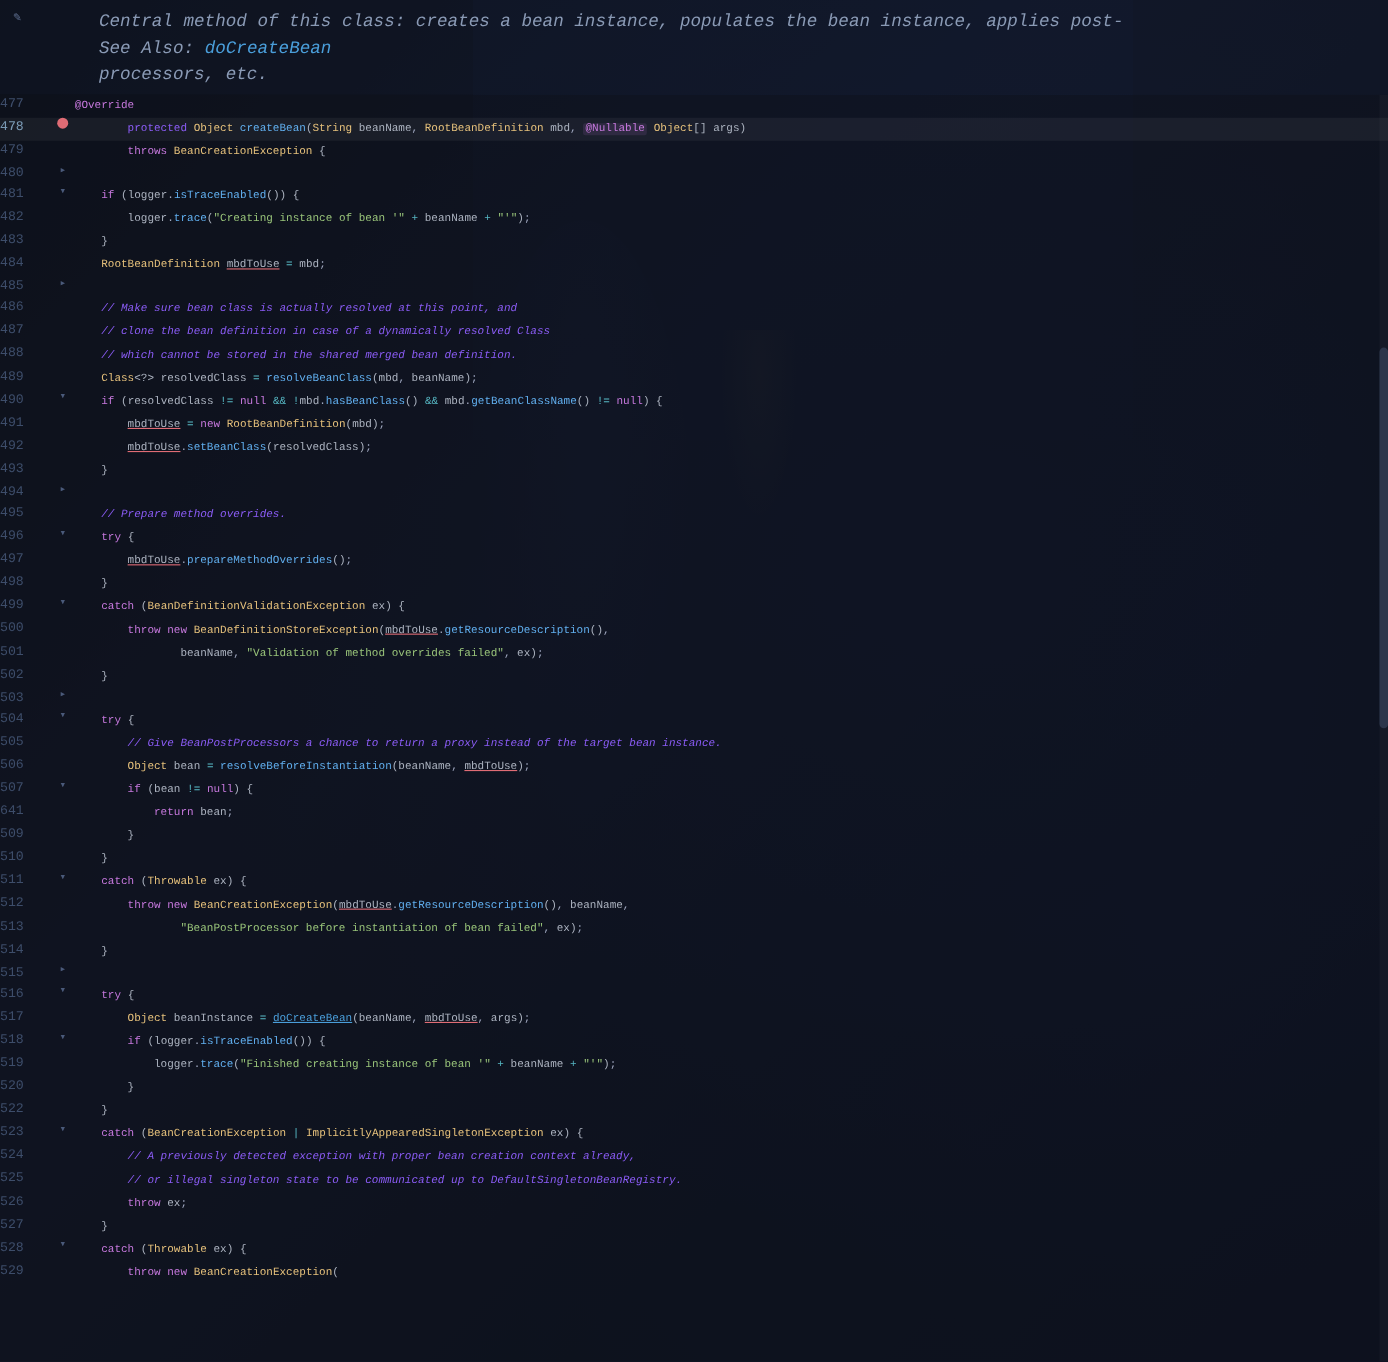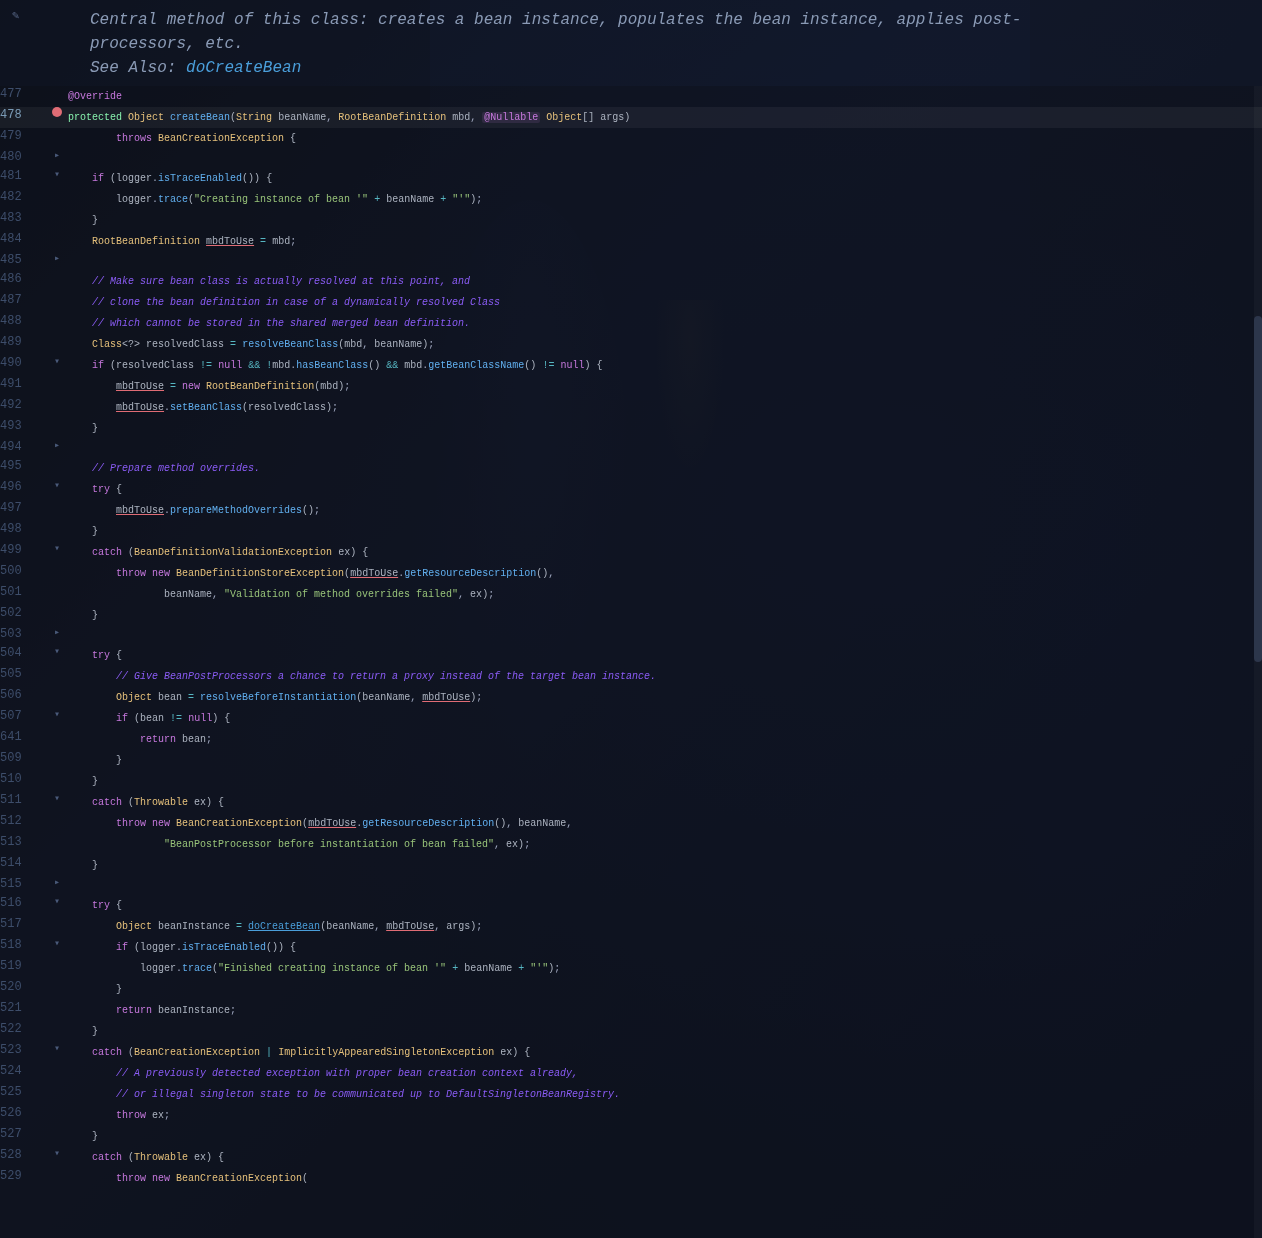--- a/index.html
+++ b/index.html
@@ -152,21 +152,21 @@
     
     .kw { color: #c678dd; text-align: center; } 
     .kw-ctrl { color: #c678dd; }
     .type { color: #e5c07b; } 
     .method { color: #61afef; } 
     .string { color: #98c379; }
     .annotation { color: #c678dd; }
     .paren { color: #abb2bf; }
     .underline { text-decoration: underline; text-decoration-color: #e06c75; }
     .link { color: #4a9eda; text-decoration: underline; }
-    .access { color: #86efac; }
+    .access { color: #8b5cf6; margin-left: 48px; }
     .ret-type { color: #e5c07b; }
     .plain { color: #abb2bf; }
     .op { color: #56b6c2; }
     .italic-comment { color: #8b5cf6; font-style: italic; }
     .nullable { color: #c678dd; background: rgba(198,120,221,0.12); padding: 0 2px; border-radius: 2px; }
 
     
     .line-active-bg {
       background: rgba(255,255,255,0.05);
     }
@@ -201,26 +201,26 @@
 <div class="bg-character-right"></div>
 
 <div class="editor-container">
 
   <div class="doc-comment">
     <span class="doc-edit-icon">✎</span>
     <div class="doc-comment-text">
       <span>Central method of this class: creates a bean instance, populates the bean instance, applies post-</span>
     </div>
     <div class="doc-comment-text">
-      <span>processors, etc.</span>
-    </div>
-    <div class="doc-comment-text">
       <span>See Also:</span>
       <a class="doc-comment-link" href="#">doCreateBean</a>
     </div>
+    <div class="doc-comment-text">
+      <span>processors, etc.</span>
+    </div>
   </div>
 
   <div class="code-lines" style="position:relative;">
 
     <div class="code-line">
       <span class="line-number">477</span>
       <span class="line-gutter"></span>
       <span class="line-content"><span class="annotation">@Override</span></span>
     </div>
 
@@ -505,25 +505,20 @@
       <span class="line-gutter"></span>
       <span class="line-content">            <span class="plain">logger</span>.<span class="method">trace</span><span class="paren">(</span><span class="string">"Finished creating instance of bean '"</span> <span class="op">+</span> <span class="plain">beanName</span> <span class="op">+</span> <span class="string">"'"</span><span class="paren">)</span>;</span>
     </div>
 
     <div class="code-line">
       <span class="line-number">520</span>
       <span class="line-gutter"></span>
       <span class="line-content">        <span class="paren">}</span></span>
     </div>
 
-    <div class="code-line">
-      <span class="line-number">521</span>
-      <span class="line-gutter"></span>
-      <span class="line-content">        <span class="kw-ctrl">return</span> <span class="plain">beanInstance</span>;</span>
-    </div>
 
     <div class="code-line">
       <span class="line-number">522</span>
       <span class="line-gutter"></span>
       <span class="line-content">    <span class="paren">}</span></span>
     </div>
 
     <div class="code-line">
       <span class="line-number">523</span>
       <span class="line-gutter">

